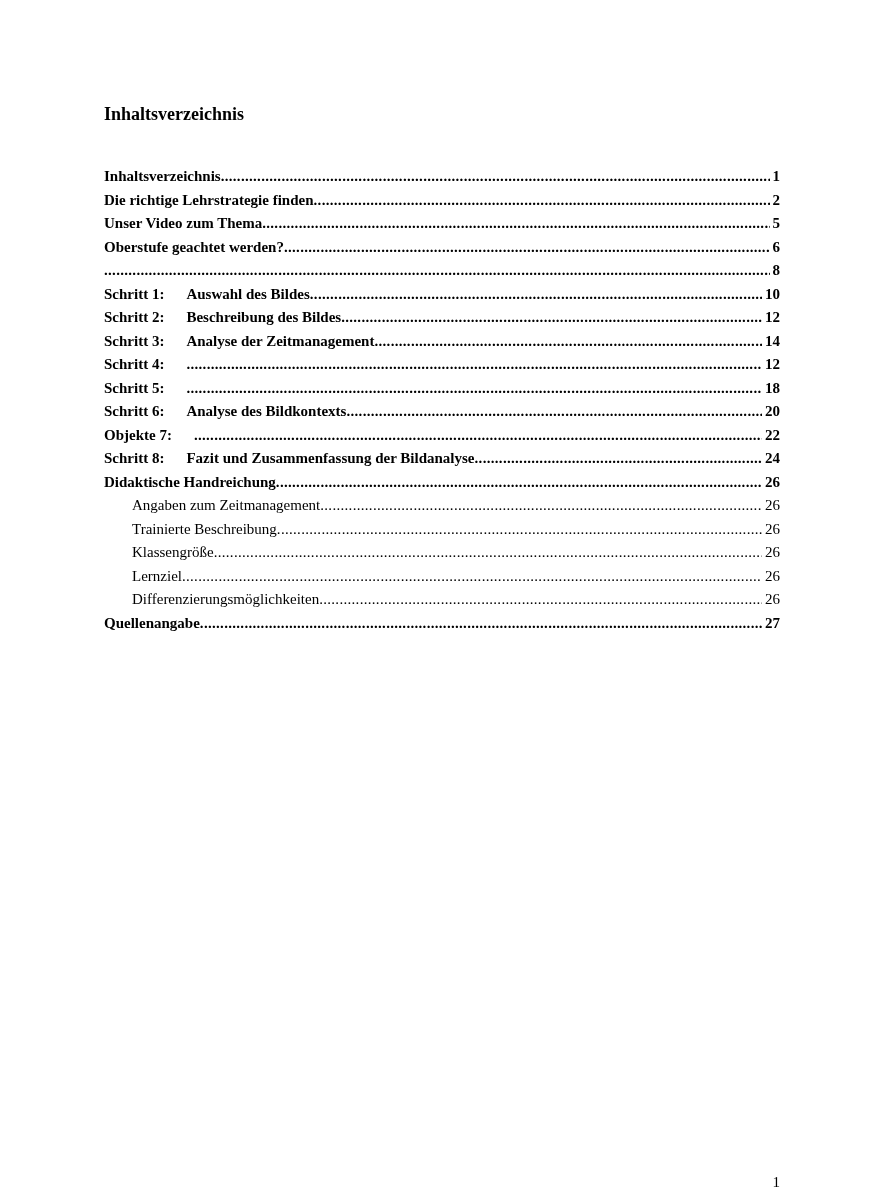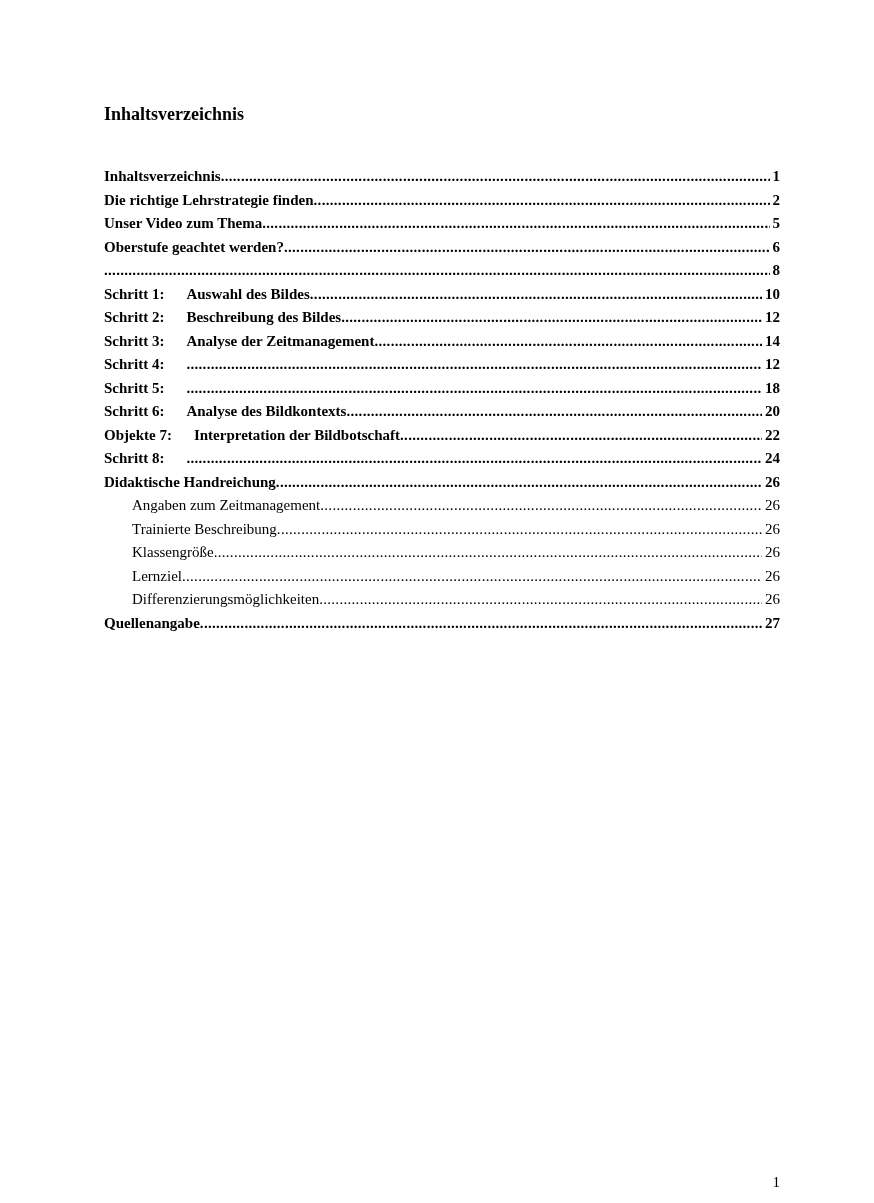--- a/index.html
+++ b/index.html
@@ -149,28 +149,28 @@
           <div class="toc-line">
             <span class="toc-prefix">Schritt 6:</span>
             <span class="toc-label">Analyse des Bildkontexts</span>
             <span class="toc-dots">................................................................................................................................................................................................................................................</span>
             <span class="toc-page">20</span>
           </div>
         </div>
         <div class="toc-entry">
           <div class="toc-line">
             <span class="toc-prefix">Objekte 7:</span>
-            <span class="toc-label">Interpretation der Bildbotschaft</span>
             <span class="toc-dots">................................................................................................................................................................................................................................................</span>
             <span class="toc-page">22</span>
           </div>
         </div>
         <div class="toc-entry">
           <div class="toc-line">
             <span class="toc-prefix">Schritt 8:</span>
+            <span class="toc-label">Fazit und Zusammenfassung der Bildanalyse</span>
             <span class="toc-dots">................................................................................................................................................................................................................................................</span>
             <span class="toc-page">24</span>
           </div>
         </div>
         <div class="toc-entry">
           <div class="toc-line">
             <span class="toc-label">Didaktische Handreichung</span>
             <span class="toc-dots">................................................................................................................................................................................................................................................</span>
             <span class="toc-page">26</span>
           </div>

